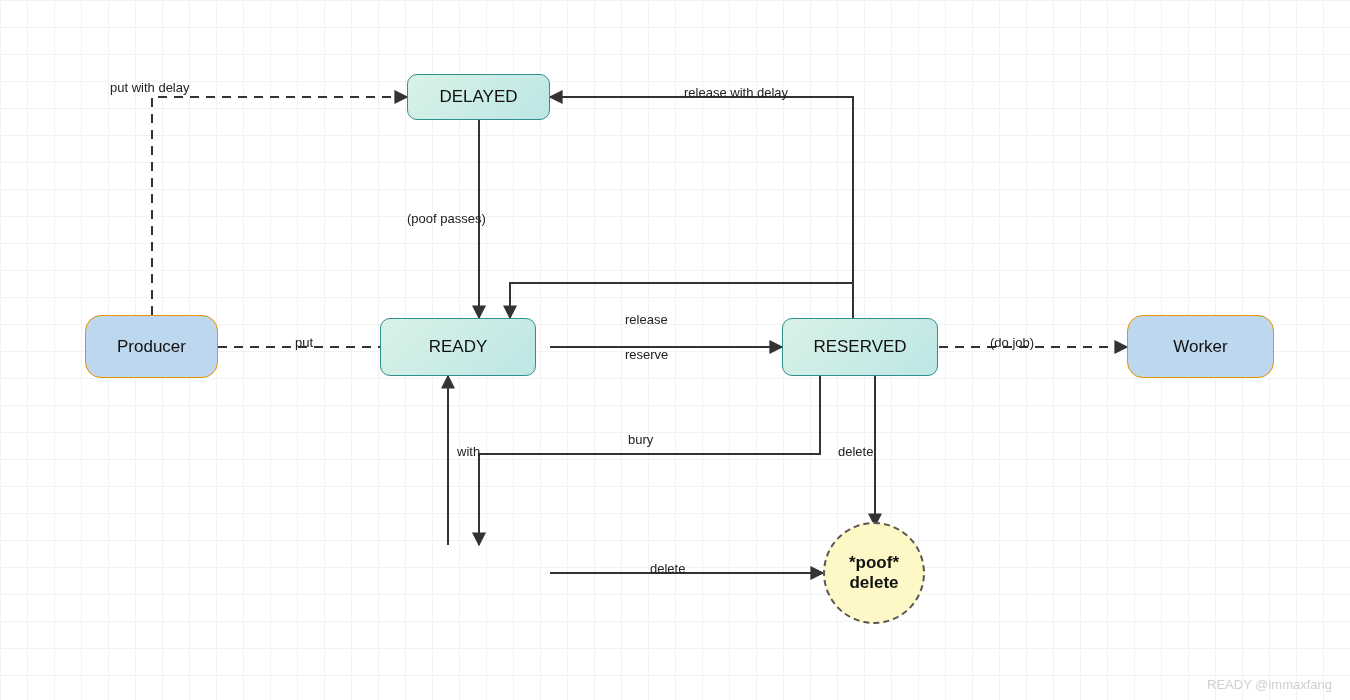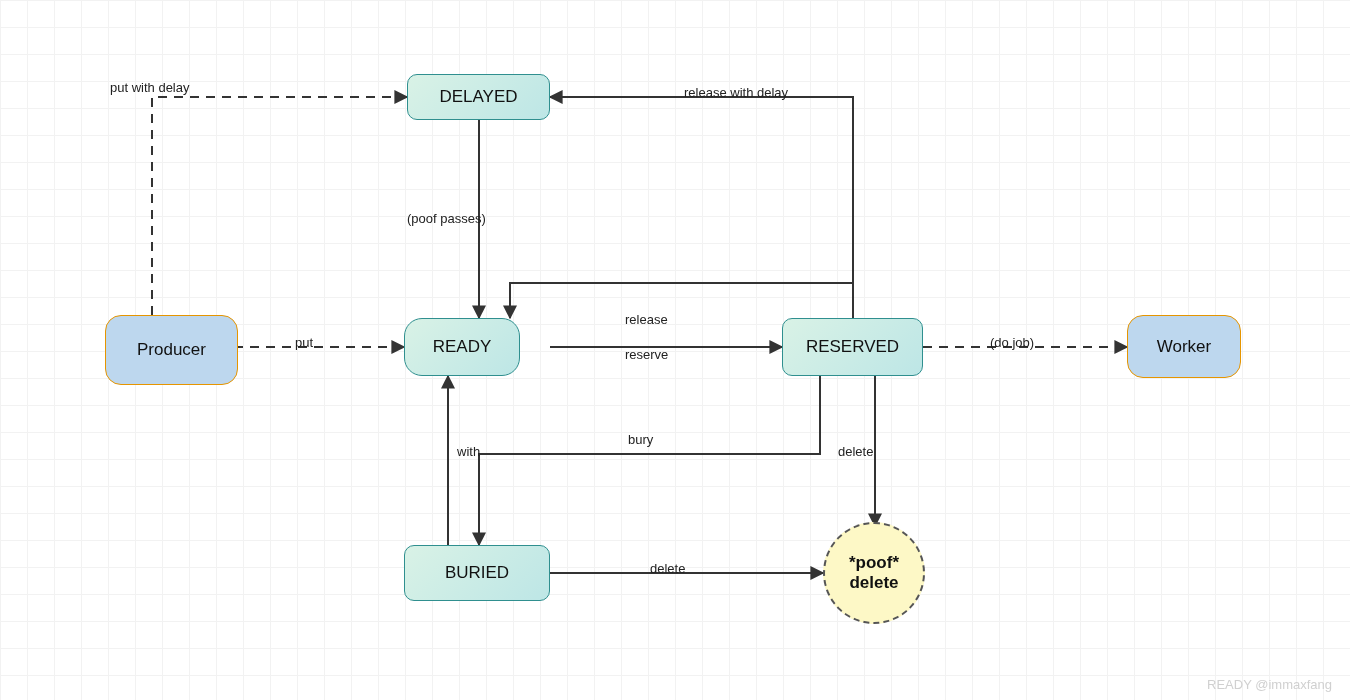--- a/index.html
+++ b/index.html
@@ -96,46 +96,43 @@
 
     <path d="M 820 376 L 820 454 L 479 454 L 479 545" fill="none" stroke="#333" stroke-width="2" marker-end="url(#arrow)"></path>
 
     <path d="M 875 376 L 875 526" fill="none" stroke="#333" stroke-width="2" marker-end="url(#arrow)"></path>
 
     <path d="M 448 545 L 448 376" fill="none" stroke="#333" stroke-width="2" marker-end="url(#arrow)"></path>
 
     <path d="M 550 573 L 823 573" fill="none" stroke="#333" stroke-width="2" marker-end="url(#arrow)"></path>
   </svg>
 
-  <div class="node actor" style="left:85px; top:315px; width:133px; height:70px;margin-left:20px;">
+  <div class="node actor" style="left:85px; top:315px; width:133px; height:63px;">
     <span>Producer</span>
   </div>
 
   <div class="node state" style="left:407px; top:74px; width:143px; height:46px;">
     <span>DELAYED</span>
   </div>
 
-  <div class="node state" style="left:404px; top:318px; width:116px; height:58px;border-radius:18px;">
+  <div class="node state" style="left:380px; top:318px; width:156px; height:58px;">
     <span>READY</span>
   </div>
 
-  <div class="node state" style="left:782px; top:318px; width:141px; height:58px;">
+  <div class="node state" style="left:782px; top:318px; width:156px; height:58px;">
     <span>RESERVED</span>
   </div>
 
-  <div class="node state" style="left:404px; top:545px; width:146px; height:56px;">
-    <span>BURIED</span>
-  </div>
 
   <div class="node final" style="left:823px; top:522px; width:102px; height:102px; white-space:pre-line;">
     <span style="white-space:pre-line;font-weight:bold;">*poof*
 delete</span>
   </div>
 
-  <div class="node actor" style="left:1127px; top:315px; width:114px; height:63px;">
+  <div class="node actor" style="left:1127px; top:315px; width:147px; height:63px;">
     <span>Worker</span>
   </div>
 
   <div class="label" style="left:110px; top:80px;">put with delay</div>
   <div class="label" style="left:295px; top:335px;">put</div>
   <div class="label" style="left:407px; top:211px;">(poof passes)</div>
   <div class="label" style="left:625px; top:264px;margin-top:48px;">release</div>
   <div class="label" style="left:625px; top:335px;margin-top:12px;">reserve</div>
   <div class="label" style="left:684px; top:85px;">release with delay</div>
   <div class="label" style="left:990px; top:335px;text-align:center;">(do job)</div>

